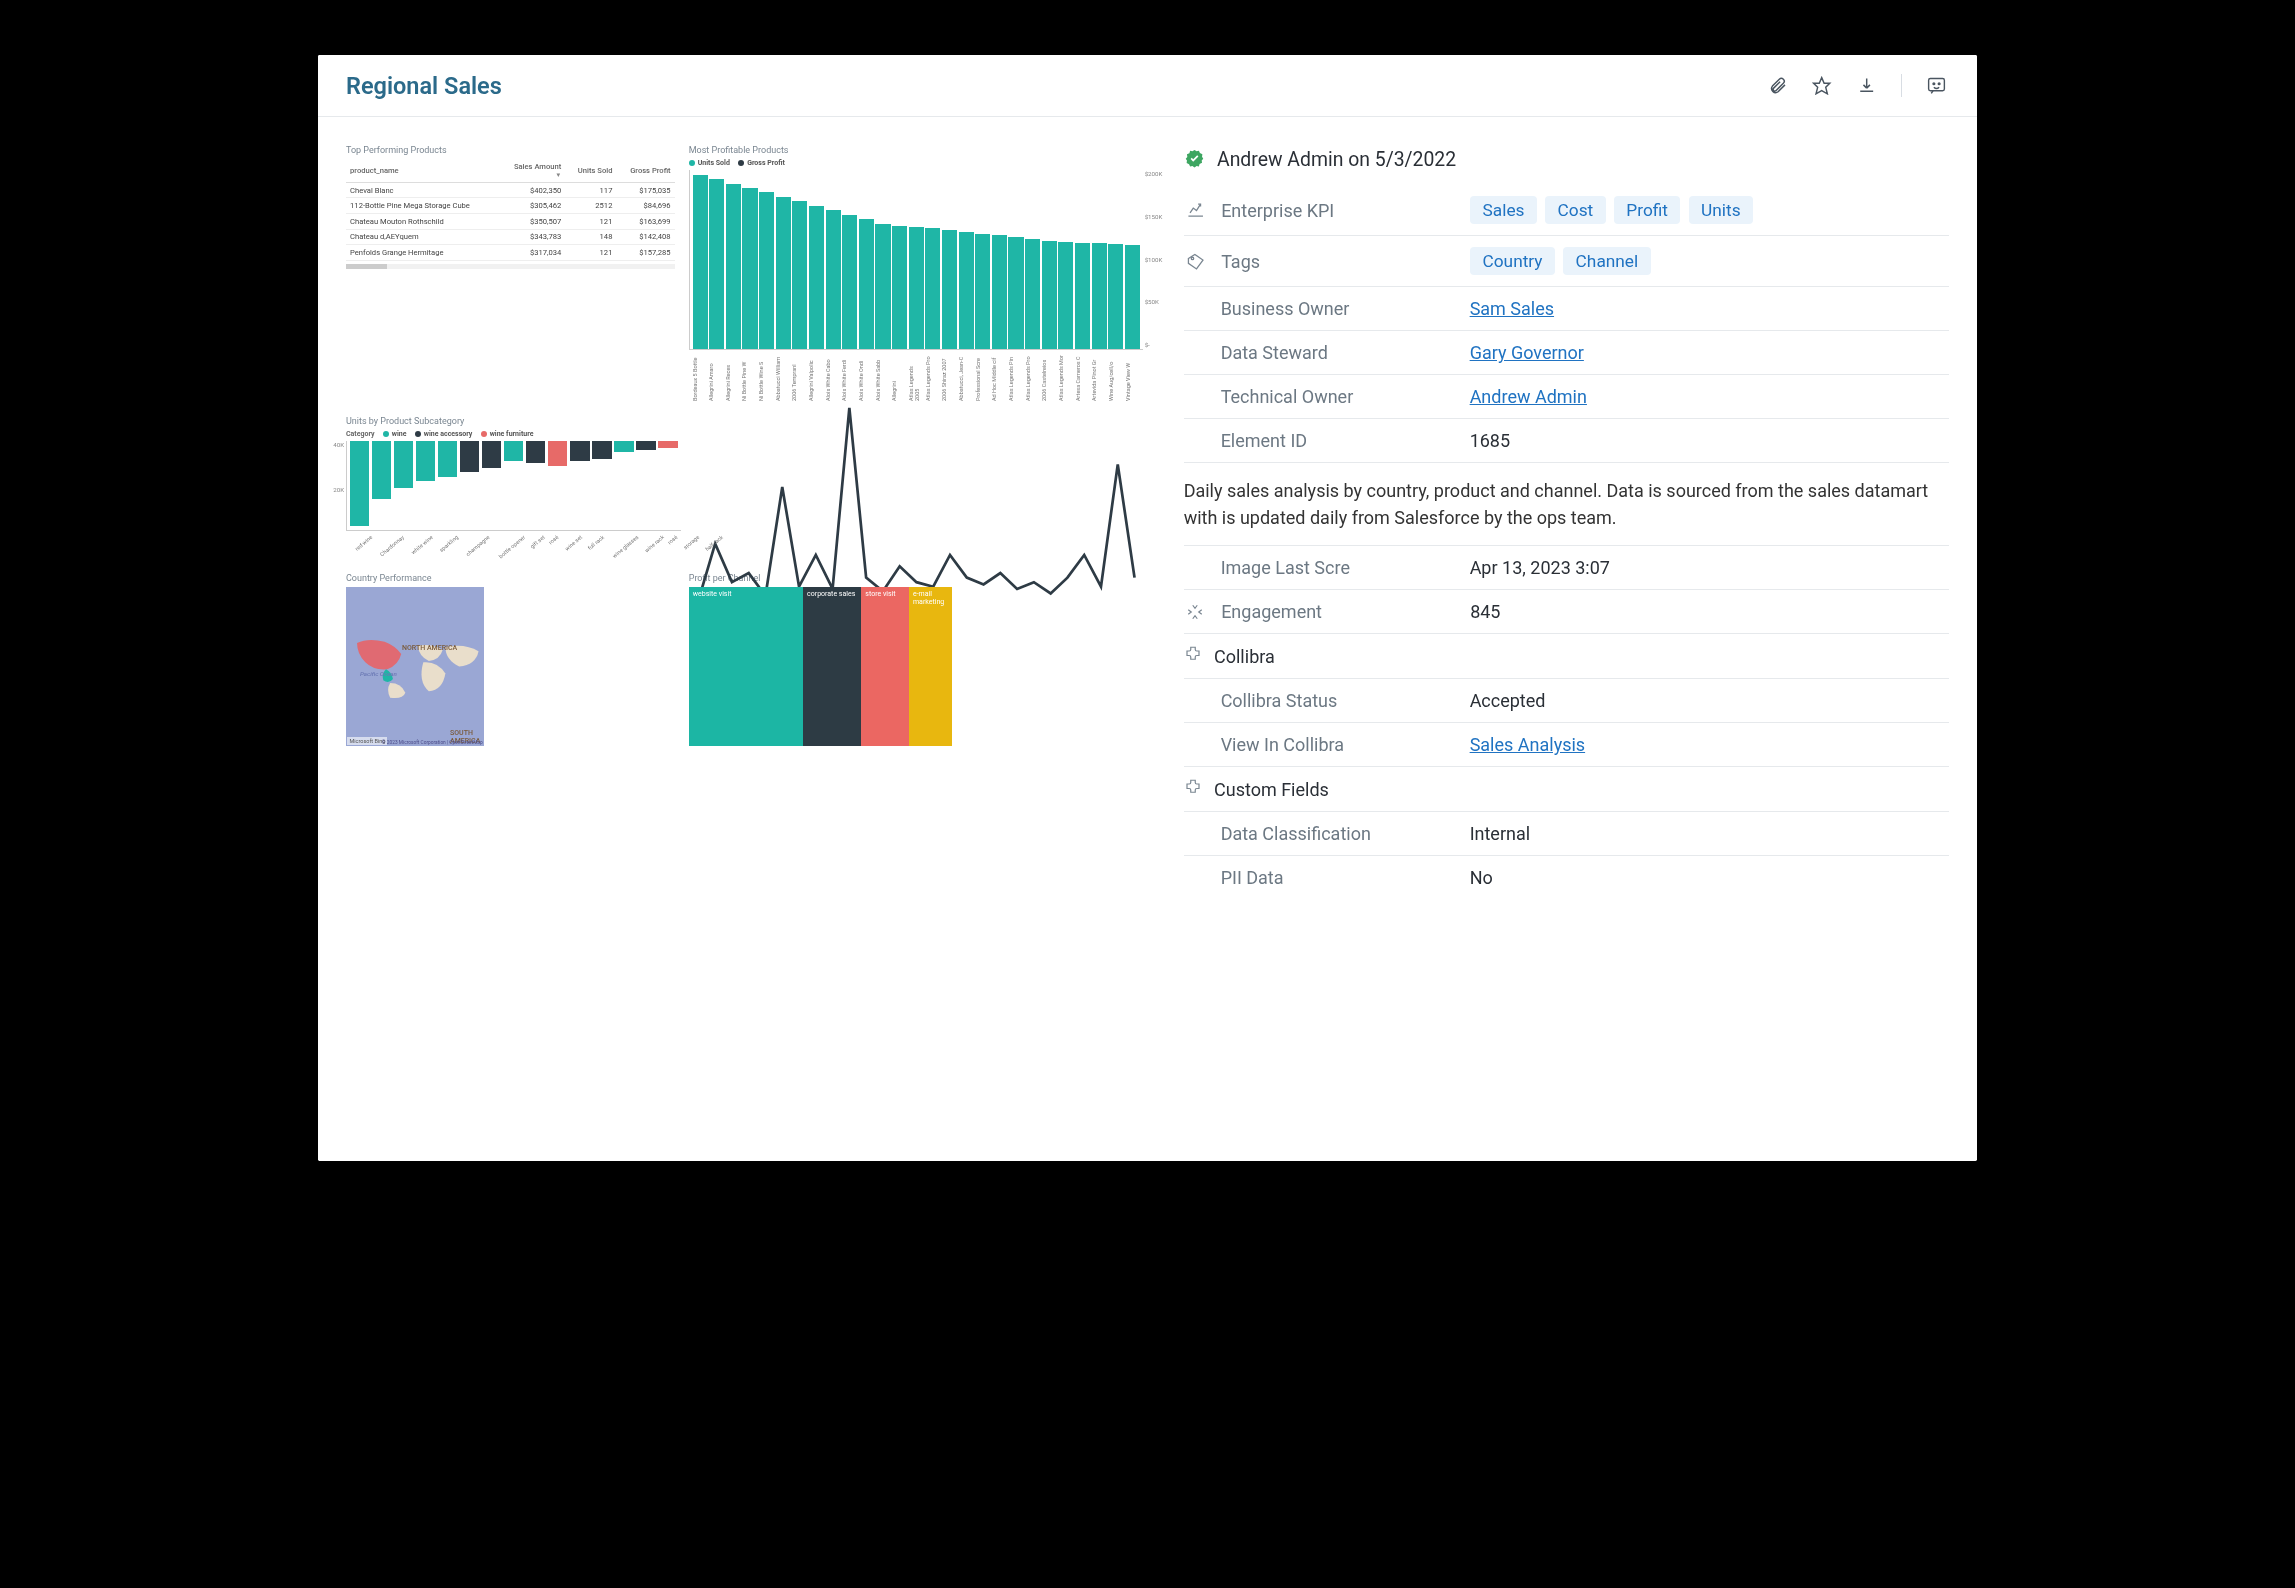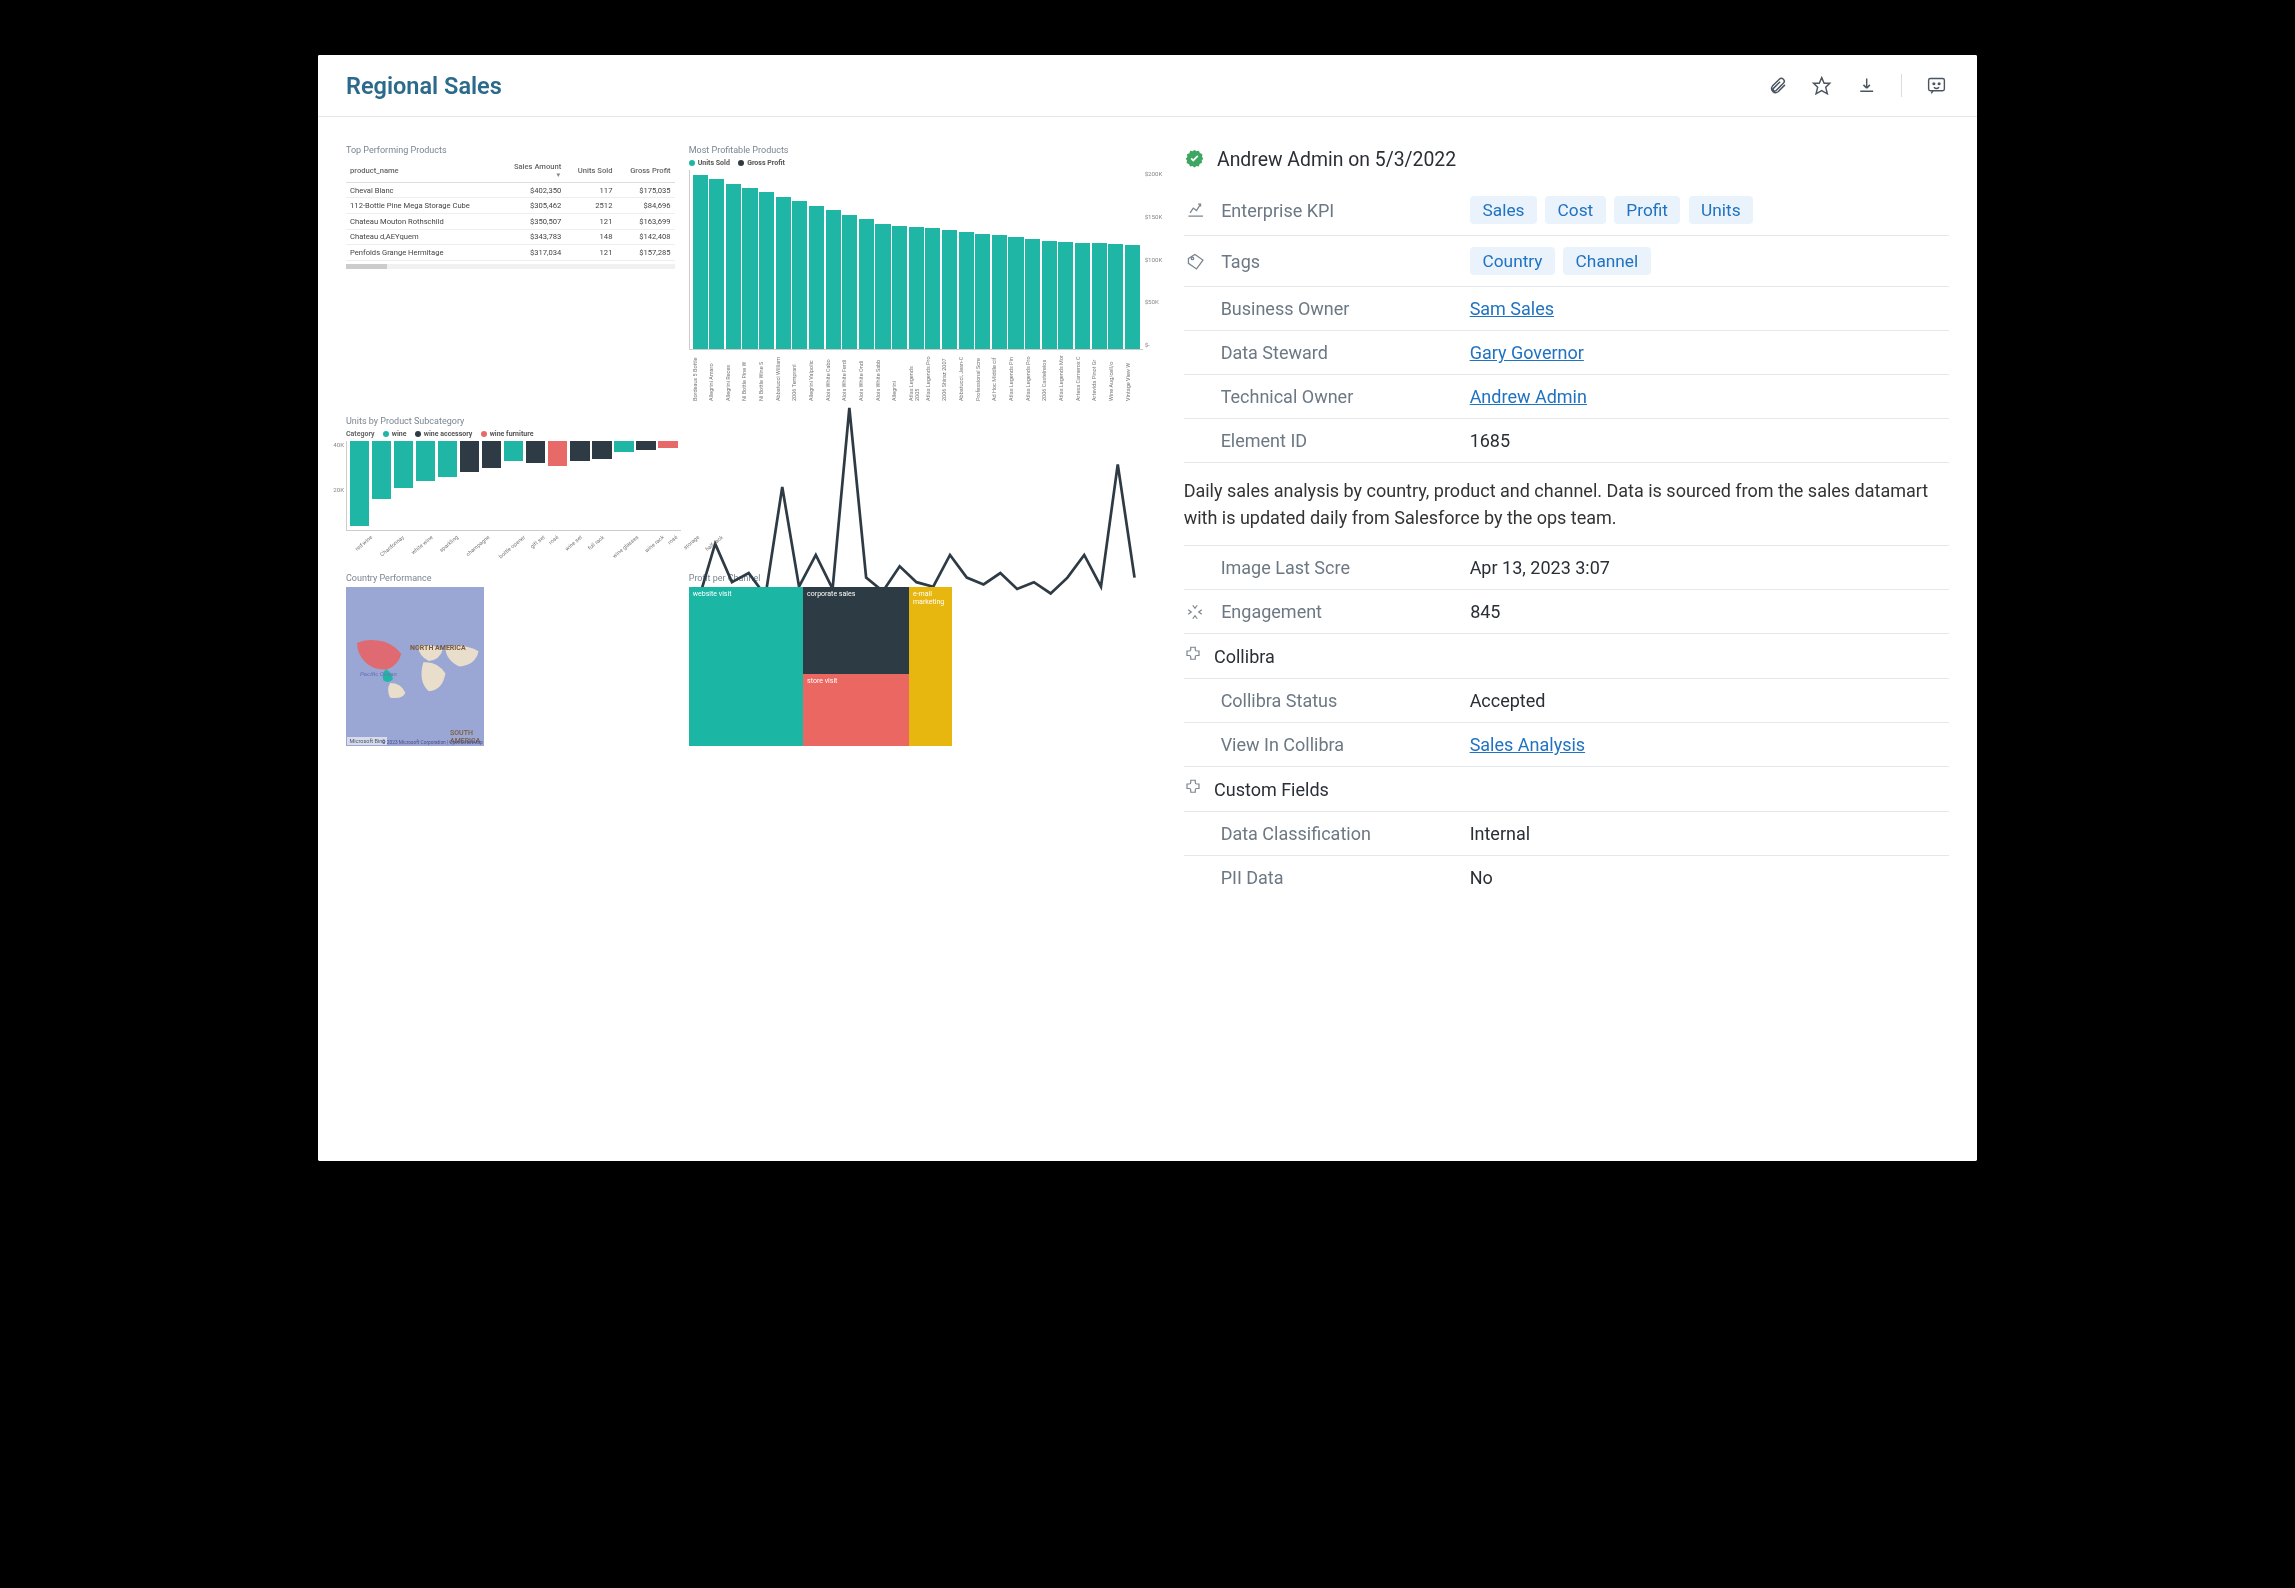--- a/index.html
+++ b/index.html
@@ -96,21 +96,21 @@
   .map { width:42%; background:#9aa7d4; height:159px; position:relative; overflow:hidden;}
   .map .label { position:absolute; font-size:7px; color:#7a5a3a; font-weight:500;}
   .map .ocean { color:#6b79b5; font-style:italic; font-size:6.2px;}
   .map .attrib { position:absolute; bottom:1.4px; left:1.4px; font-size:5.5px; background:rgba(255,255,255,0.6); padding:0.7px 2.1px; color:#555;}
   .map .attrib2 { position:absolute; bottom:1.4px; right:1.4px; font-size:4.8px; color:#4a4a88;}
   .map svg { width:100%; height:100%; }
 
   
   .treemap { width:58%; height:159px; display:flex; }
   .treemap .col1 { flex:1.05; background:#1cb6a4; position:relative;padding-left:32px;}
-  .treemap .col2 { flex:1.35; display:flex; flex-direction:column;}
+  .treemap .col2 { flex:1.35; display:flex; flex-direction:row;}
   .treemap .col3 { flex:0.55; background:#e8b70f; position:relative;}
   .treemap .c2a { flex:1.1; background:#2d3b44; position:relative;}
   .treemap .c2b { flex:0.9; background:#eb6762; position:relative;}
   .treemap .tlabel { position:absolute; top:2.8px; left:4.1px; color:#fff; font-size:7px;}
 
   
   .right { flex: 0.98; font-size: 18px; }
   .meta-row { display:flex; align-items:center; padding:11px 0; border-bottom:0.7px solid #e6e9ec; gap: 14px;}
   .meta-row.noborder { border-bottom:none;}
   .meta-row .icn { width:23.5px; display:flex; justify-content:center; color:#7a8691;}
@@ -370,21 +370,21 @@
           <div class="map">
             <svg viewBox="0 0 500 230">
               <rect width="500" height="230" fill="#9aa7d4"></rect>
               <path d="M40,30 Q80,10 140,25 Q180,40 200,70 Q190,110 150,125 Q100,130 70,100 Q40,70 40,30 Z" fill="#e06a72"></path>
               <path d="M145,125 Q165,135 170,160 Q155,180 135,165 Q128,140 145,125 Z" fill="#1fb6a6"></path>
               <path d="M160,175 Q200,175 215,210 Q205,235 160,228 Q145,200 160,175 Z" fill="#e9decb"></path>
               <path d="M260,40 Q310,30 350,55 Q340,90 300,95 Q265,80 260,40 Z" fill="#e9decb"></path>
               <path d="M280,100 Q330,95 360,140 Q350,200 300,205 Q260,170 280,100 Z" fill="#e9decb"></path>
               <path d="M360,45 Q430,30 480,60 Q470,110 410,115 Q360,90 360,45 Z" fill="#e9decb"></path>
             </svg>
-            <div class="label" style="top:57px;left:64px;font-weight:bold;">NORTH AMERICA</div>
+            <div class="label" style="top:57px;left:56px;">NORTH AMERICA</div>
             
             
             
             <div class="label" style="top:142px;left:104px;">SOUTH AMERICA</div>
             <div class="label ocean" style="top:83px;left:14px;">Pacific Ocean</div>
             
             <div class="attrib">Microsoft Bing</div>
             <div class="attrib2">© 2023 Microsoft Corporation | OpenStreetMap</div>
           </div>
         </div>

